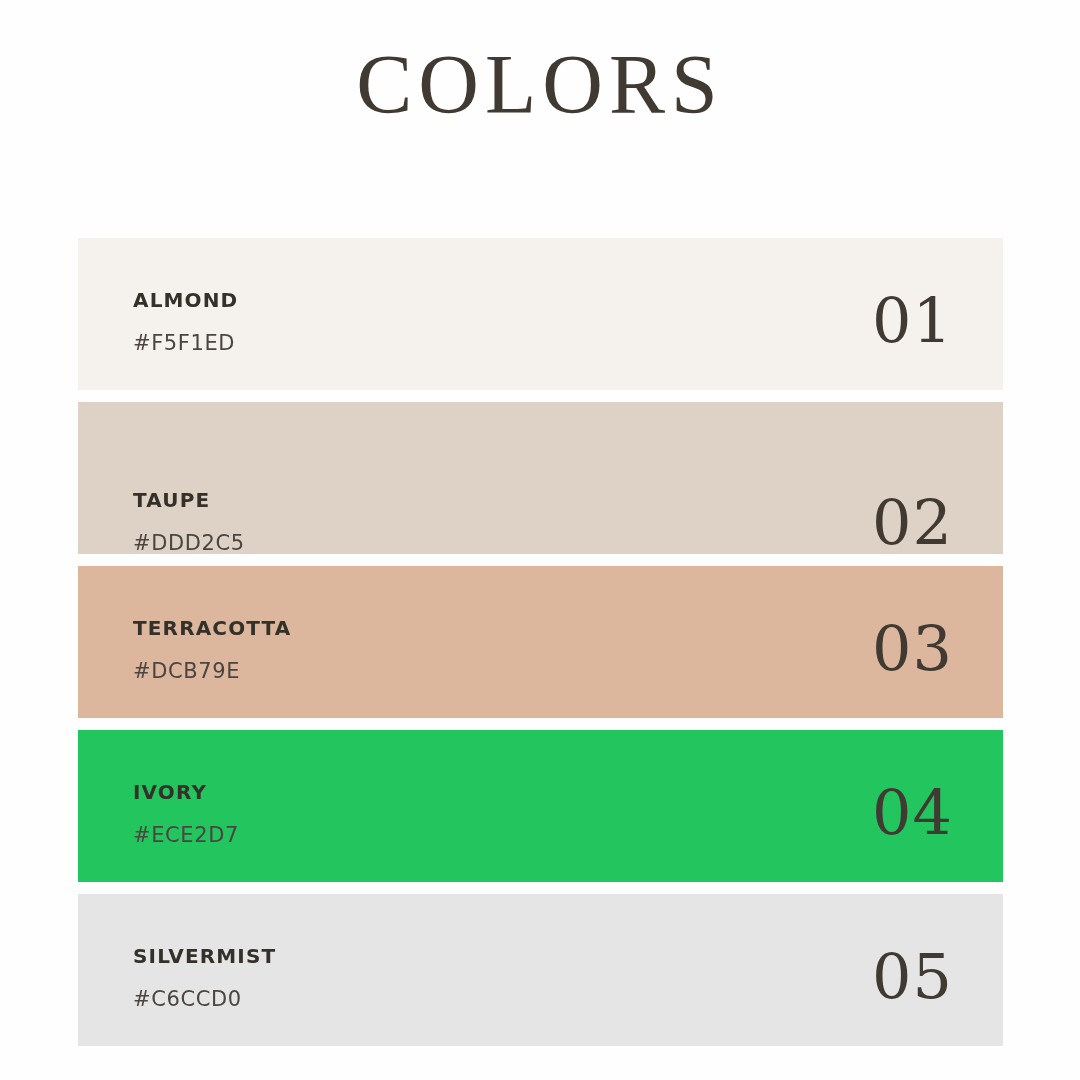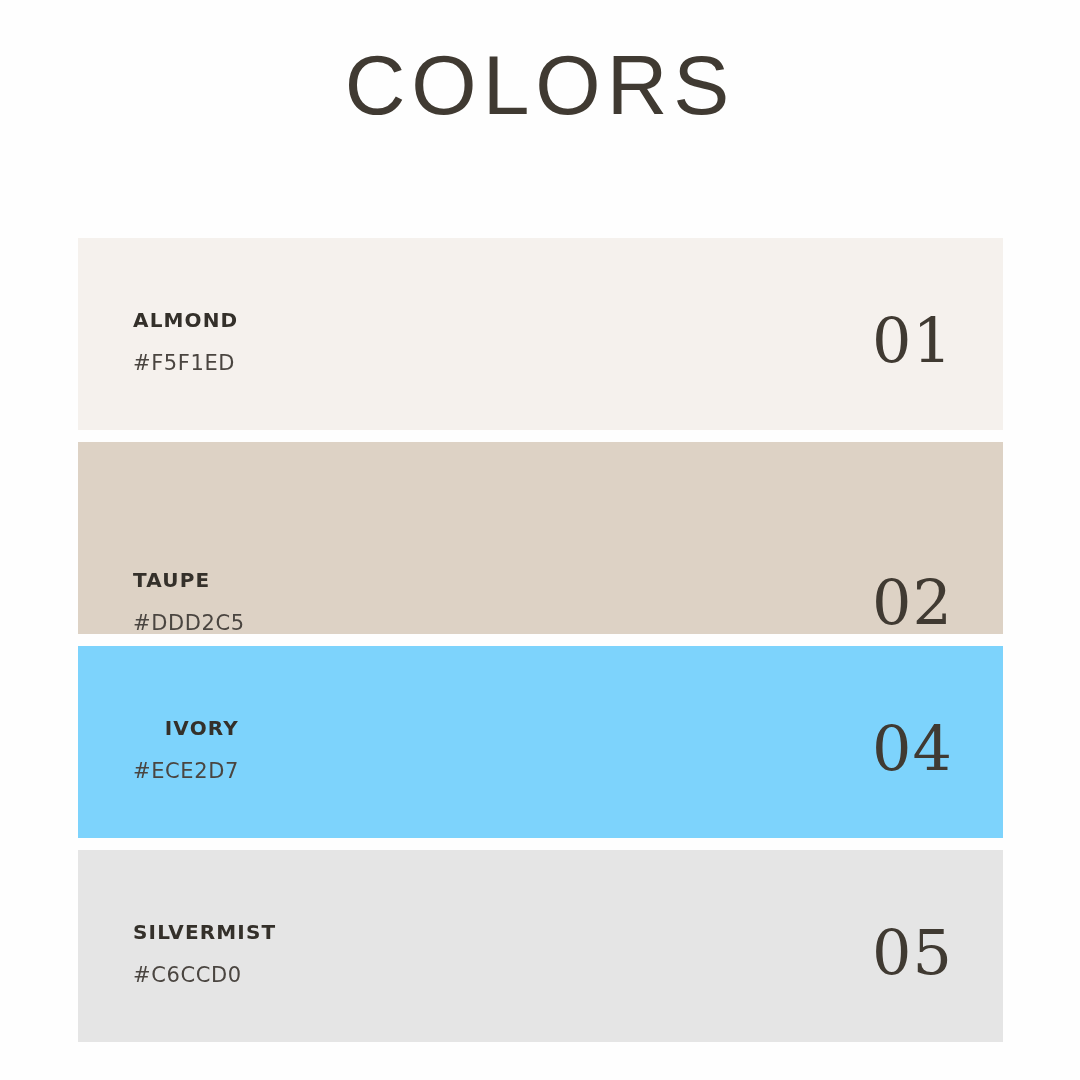--- a/index.html
+++ b/index.html
@@ -28,21 +28,21 @@
     position: absolute;
     top: 0;
     left: 0;
     width: 1080px;
     height: 215px;
     display: flex;
     align-items: flex-end;
     justify-content: center;
   }
   .page-title {
-    font-family: Liberation Sans, sans-serif;
+    font-family: Liberation Serif, serif;
     font-size: 84px;
     line-height: 1;
     font-weight: 400;
     color: #403A32;
     letter-spacing: 6px;
     padding-bottom: 32px;
     white-space: nowrap;
   }
 
   
@@ -50,21 +50,21 @@
     position: absolute;
     top: 238px;
     left: 78px;
     width: 925px;
   }
 
   .swatch-row {
     position: relative;
     box-sizing: border-box;
     width: 925px;
-    height: 192px;
+    height: 152px;
     margin-bottom: 12px;
     display: flex;
     align-items: center;
     justify-content: space-between;
     padding: 0 50px 0 55px;
   }
 
   .swatch-text {
     display: flex;
     flex-direction: column;
@@ -124,22 +124,29 @@
     </div>
 
     <div class="swatch-row" style="background-color: rgb(221, 210, 197); align-items: flex-end;">
       <div class="swatch-text">
         <span class="swatch-name" style="color: rgb(52, 48, 42);">TAUPE</span>
         <span class="swatch-hex" style="color: rgb(74, 69, 64);">#DDD2C5</span>
       </div>
       <div class="swatch-index" style="color: rgb(64, 58, 50);">02</div>
     </div>
 
+    <div class="swatch-row" style="background-color: rgb(220, 183, 158);">
+      <div class="swatch-text">
+        <span class="swatch-name" style="color: rgb(52, 48, 42);">TERRACOTTA</span>
+        <span class="swatch-hex" style="color: rgb(74, 69, 64);">#DCB79E</span>
+      </div>
+      <div class="swatch-index" style="color: rgb(64, 58, 50);">03</div>
+    </div>
 
-    <div class="swatch-row" style="background-color: #7dd3fc; text-align: right;">
+    <div class="swatch-row" style="background-color: #22c55e;">
       <div class="swatch-text">
         <span class="swatch-name" style="color: rgb(52, 48, 42);">IVORY</span>
         <span class="swatch-hex" style="color: rgb(74, 69, 64);">#ECE2D7</span>
       </div>
       <div class="swatch-index" style="color: rgb(64, 58, 50);">04</div>
     </div>
 
     <div class="swatch-row" style="background-color: #e5e5e5;">
       <div class="swatch-text">
         <span class="swatch-name" style="color: rgb(52, 48, 42);">SILVERMIST</span>

